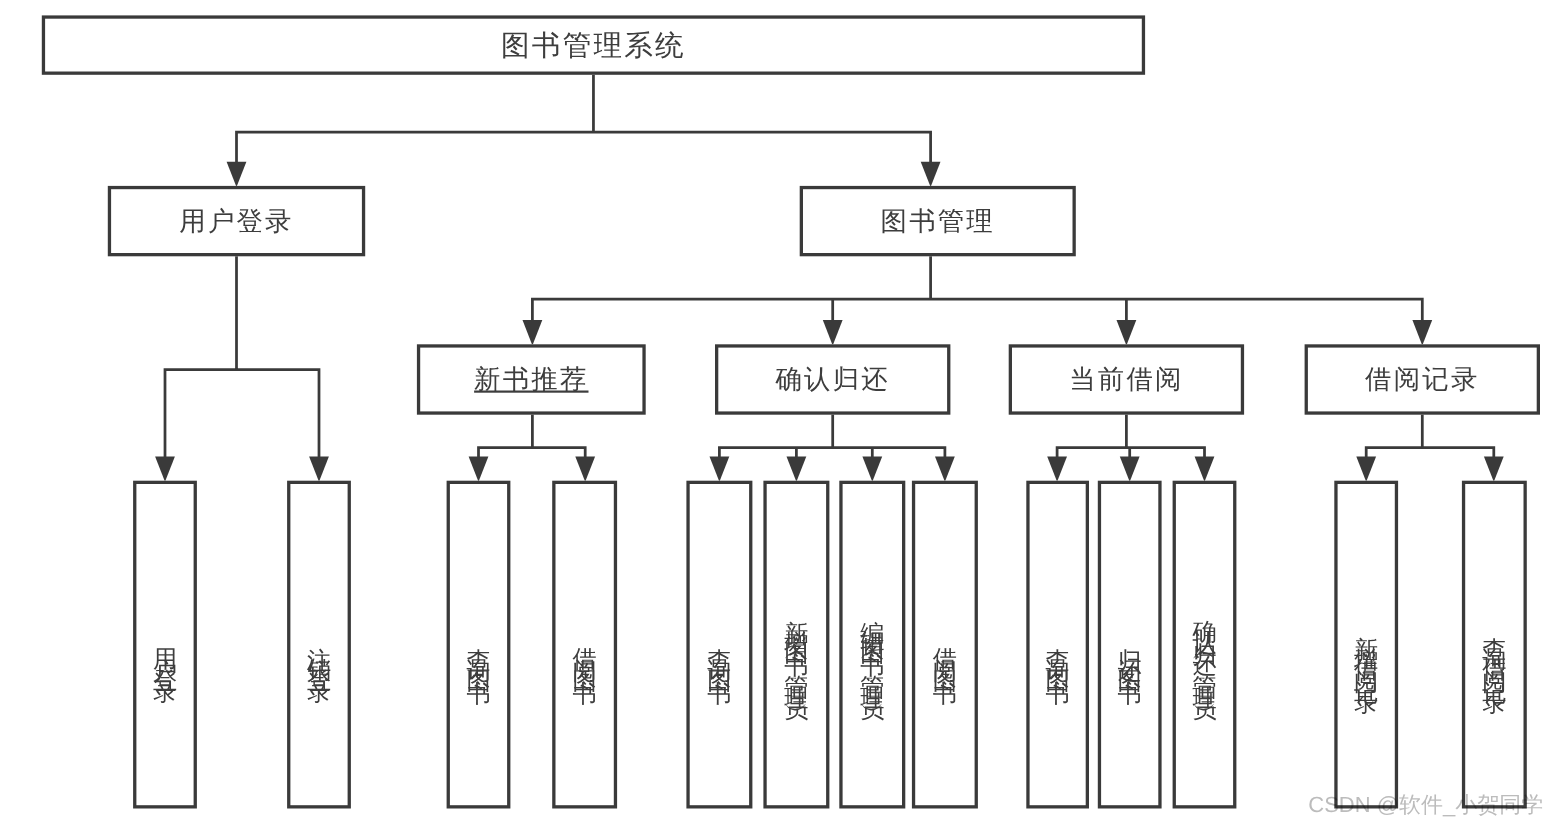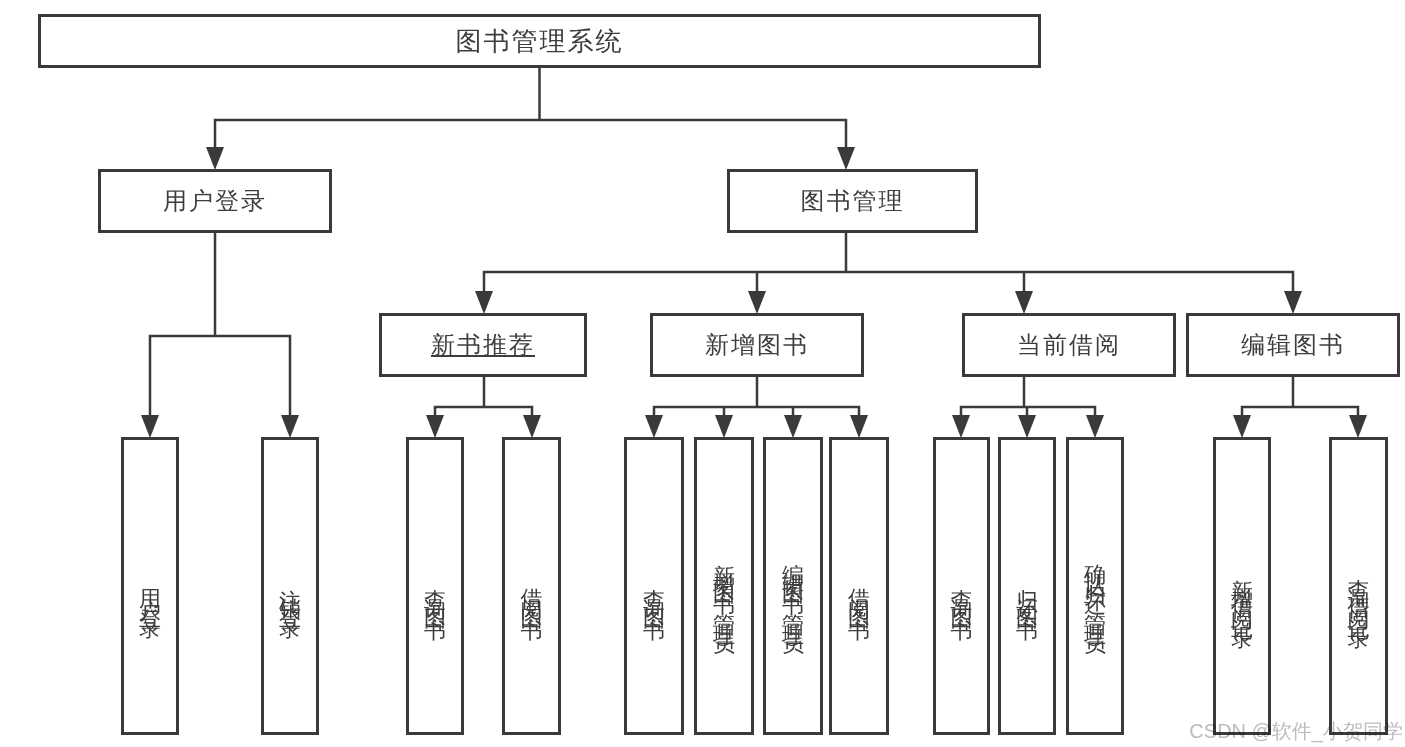--- a/index.html
+++ b/index.html
@@ -118,27 +118,27 @@
     <span>用户登录</span>
   </div>
   <div class="node hnode" style="left:711px; top:169px; width:251px; height:64px;">
     <span>图书管理</span>
   </div>
 
   <div class="node hnode" style="left:363px; top:313px; width:208px; height:64px;text-decoration:underline;">
     <span>新书推荐</span>
   </div>
   <div class="node hnode" style="left:634px; top:313px; width:214px; height:64px;">
-    <span>新增图书</span>
+    <span>确认归还</span>
   </div>
-  <div class="node hnode" style="left:946px; top:313px; width:214px; height:64px;">
+  <div class="node hnode" style="left:901px; top:313px; width:214px; height:64px;">
     <span>当前借阅</span>
   </div>
   <div class="node hnode" style="left:1170px; top:313px; width:214px; height:64px;">
-    <span>编辑图书</span>
+    <span>借阅记录</span>
   </div>
 
   <div class="node leaf" style="left:105px; width:58px;">
     <span class="vtext">用户登录</span>
   </div>
   <div class="node leaf" style="left:245px; width:58px;">
     <span class="vtext">注销登录</span>
   </div>
 
   <div class="node leaf" style="left:390px; width:58px;">

